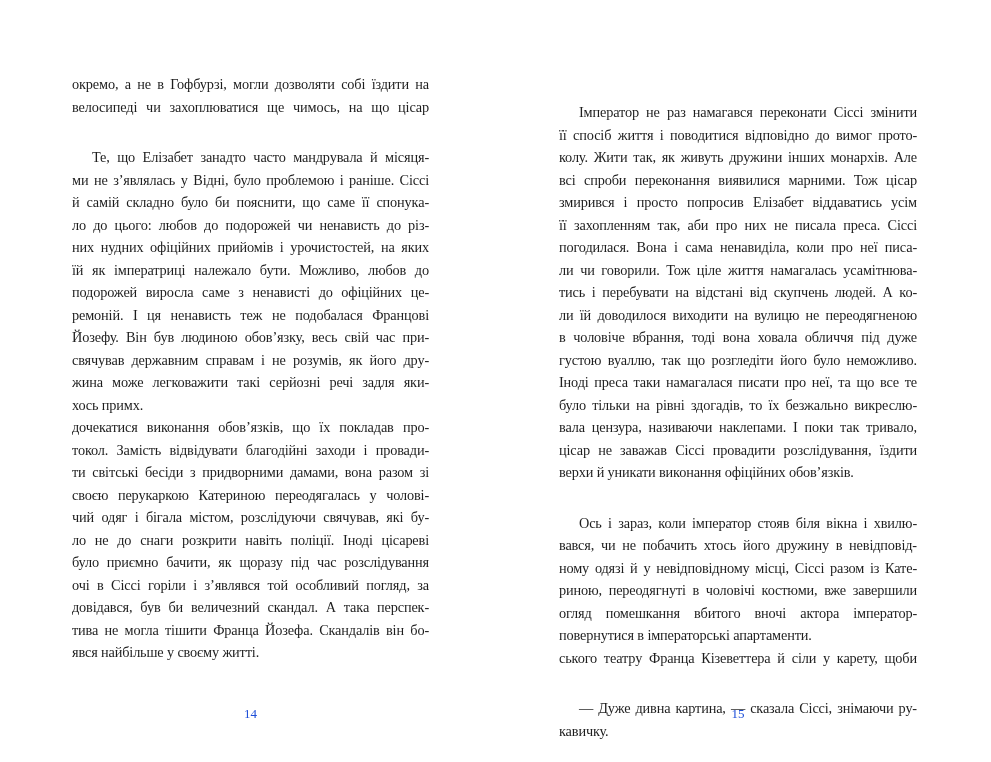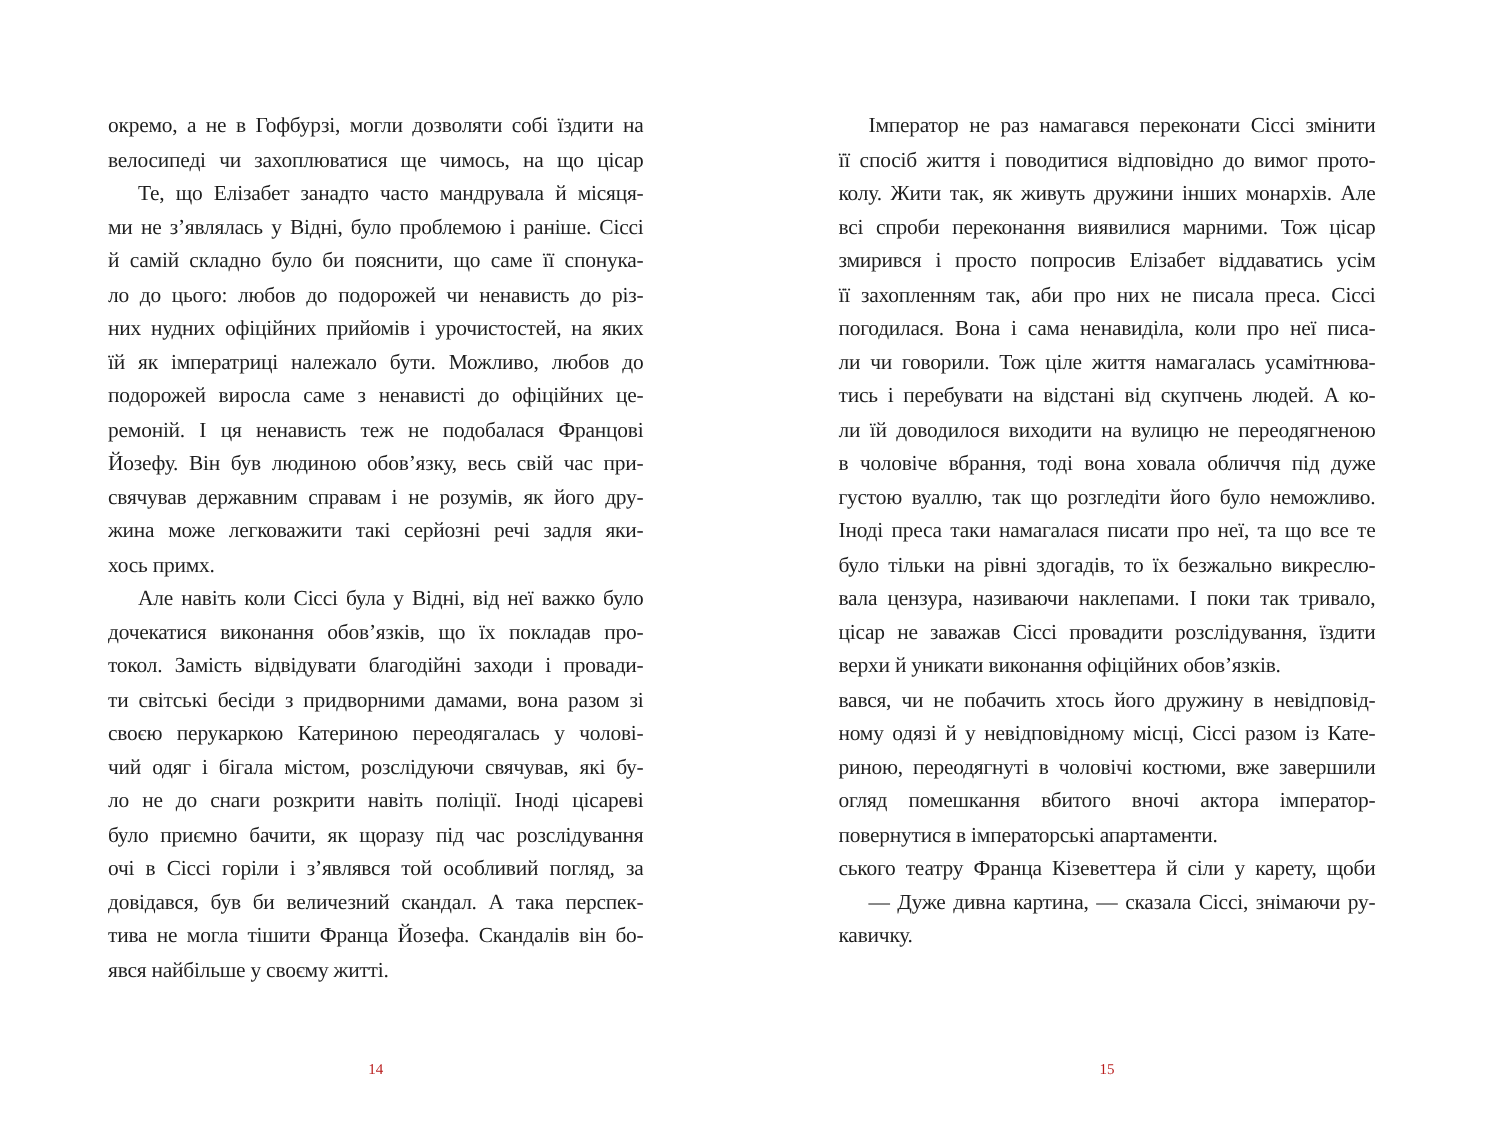--- a/index.html
+++ b/index.html
@@ -33,30 +33,30 @@
   .ln {
     height: 22.5px;
     line-height: 22.5px;
     font-size: 14.3px;
     letter-spacing: -0.15px;
     text-align: justify;
     text-align-last: justify;
     overflow: hidden;
     white-space: normal;
   }
-  .ln.first { padding-left: 20px; }
+  .ln.first { padding-left: 20px; margin-top: 28px; }
   .ln.last  { text-align-last: left; }
   .folio {
     position: absolute;
     top: 706px;
     width: 357px;
     text-align: center;
-    font-size: 10px;
+    font-size: 13px;
     line-height: 16px;
-    color: #b91c1c;
+    color: #1d4ed8;
   }
   #folio-0 { left: 72px; }
   #folio-1 { left: 64px; width: 358px; }
 </style>
 </head>
 <body>
 
 <div class="spread">
 
   <section class="page left">
@@ -73,21 +73,20 @@
           <div class="ln">них нудних офіційних прийомів і урочистостей, на яких</div>
           <div class="ln">їй як імператриці належало бути. Можливо, любов до</div>
           <div class="ln">подорожей виросла саме з ненависті до офіційних це-</div>
           <div class="ln">ремоній. І ця ненависть теж не подобалася Францові</div>
           <div class="ln">Йозефу. Він був людиною обов’язку, весь свій час при-</div>
           <div class="ln">свячував державним справам і не розумів, як його дру-</div>
           <div class="ln">жина може легковажити такі серйозні речі задля яки-</div>
           <div class="ln last">хось примх.</div>
         </div>
         <div class="para">
-          <div class="ln first">Але навіть коли Сіссі була у Відні, від неї важко було</div>
           <div class="ln">дочекатися виконання обов’язків, що їх покладав про-</div>
           <div class="ln">токол. Замість відвідувати благодійні заходи і провади-</div>
           <div class="ln">ти світські бесіди з придворними дамами, вона разом зі</div>
           <div class="ln">своєю перукаркою Катериною переодягалась у чолові-</div>
           <div class="ln">чий одяг і бігала містом, розслідуючи свячував, які бу-</div>
           <div class="ln">ло не до снаги розкрити навіть поліції. Іноді цісареві</div>
           <div class="ln">було приємно бачити, як щоразу під час розслідування</div>
           <div class="ln">очі в Сіссі горіли і з’являвся той особливий погляд, за</div>
           <div class="ln">довідався, був би величезний скандал. А така перспек-</div>
           <div class="ln">тива не могла тішити Франца Йозефа. Скандалів він бо-</div>
@@ -112,20 +111,21 @@
           <div class="ln">ли їй доводилося виходити на вулицю не переодягненою</div>
           <div class="ln">в чоловіче вбрання, тоді вона ховала обличчя під дуже</div>
           <div class="ln">густою вуаллю, так що розгледіти його було неможливо.</div>
           <div class="ln">Іноді преса таки намагалася писати про неї, та що все те</div>
           <div class="ln">було тільки на рівні здогадів, то їх безжально викреслю-</div>
           <div class="ln">вала цензура, називаючи наклепами. І поки так тривало,</div>
           <div class="ln">цісар не заважав Сіссі провадити розслідування, їздити</div>
           <div class="ln last">верхи й уникати виконання офіційних обов’язків.</div>
         </div>
         <div class="para">
+          <div class="ln first">Ось і зараз, коли імператор стояв біля вікна і хвилю-</div>
           <div class="ln">вався, чи не побачить хтось його дружину в невідповід-</div>
           <div class="ln">ному одязі й у невідповідному місці, Сіссі разом із Кате-</div>
           <div class="ln">риною, переодягнуті в чоловічі костюми, вже завершили</div>
           <div class="ln">огляд помешкання вбитого вночі актора імператор-</div>
           <div class="ln last">повернутися в імператорські апартаменти.</div>
           <div class="ln">ського театру Франца Кізеветтера й сіли у карету, щоби</div>
         </div>
         <div class="para">
           <div class="ln first">— Дуже дивна картина, — сказала Сіссі, знімаючи ру-</div>
           <div class="ln last">кавичку.</div>

